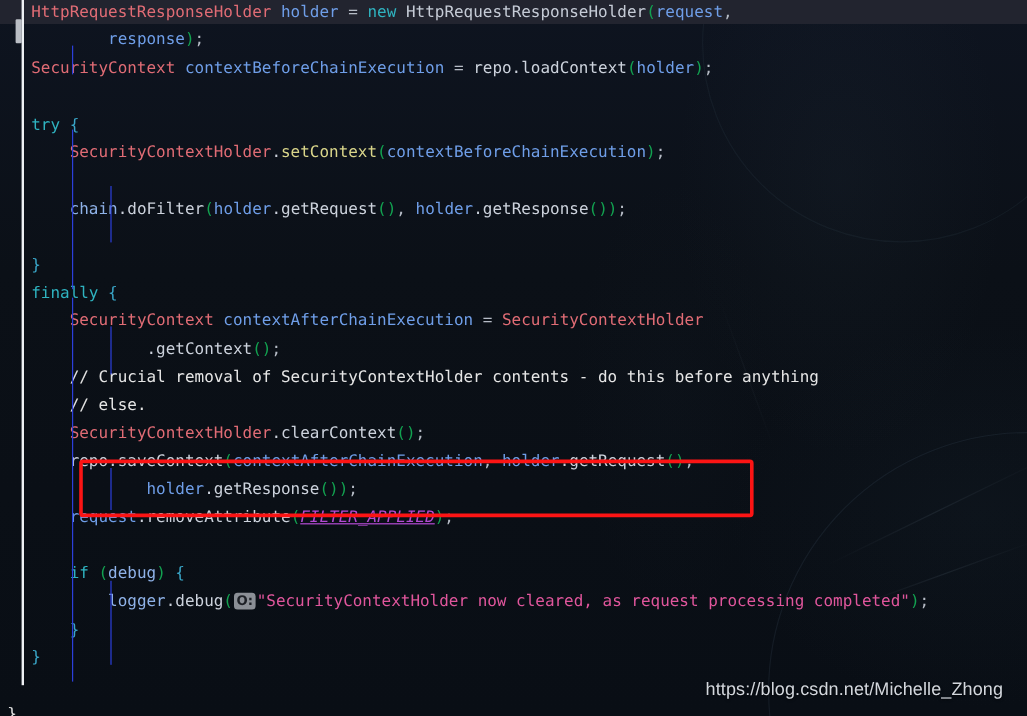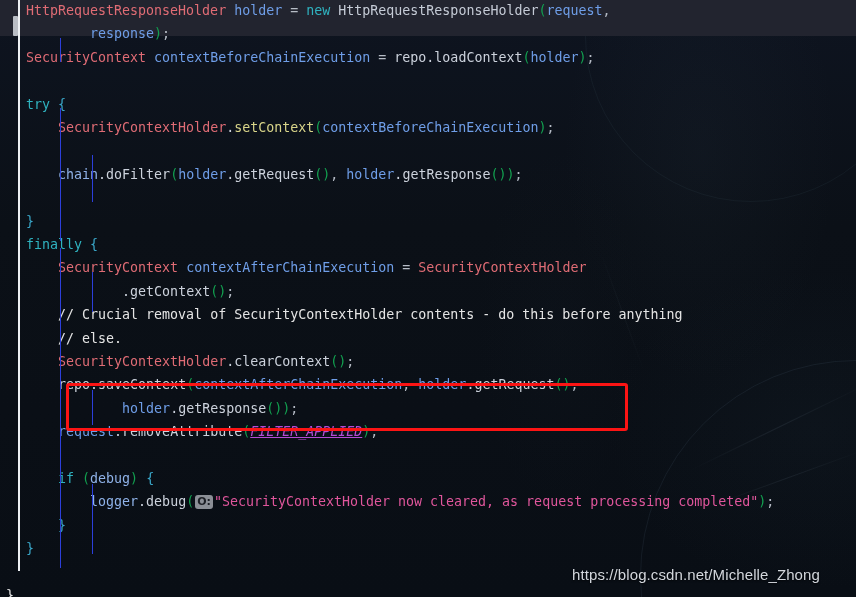--- a/index.html
+++ b/index.html
@@ -50,21 +50,21 @@
     font-family: "DejaVu Sans Mono", monospace;
     font-size: 13.3px;
     line-height: 23.4px;
     white-space: pre;
     color: #c6cbd4;
   }
   .line {
     position: absolute;
     left: 0;
     right: 0;
-    height: 37px;
+    height: 21px;
     padding-left: 26px;
     box-sizing: border-box;
   }
   .line.caret-line {
     background: #22242f;
   }
 
   
   .caret-block {
     position: absolute;
@@ -163,15 +163,15 @@
       <div class="indent-guide" style="left: 92px; top: 272px; height: 40px;"></div>
       <div class="indent-guide" style="left: 92px; top: 390px; height: 35px;"></div>
       <div class="indent-guide" style="left: 92px; top: 484px; height: 70px;"></div>
     </div>
 
   <div class="caret-block"></div>
   <div class="fold-rule"></div>
 
   <div class="annotation-box" id="annotation-box" style="left: 66px; top: 383px; width: 562px; height: 48px;"></div>
 
-  <div class="watermark" id="watermark" style="left:572px; top:566px;">https://blog.csdn.net/Michelle_Zhong</div>
+  <div class="watermark" id="watermark" style="left:588px; top:566px;">https://blog.csdn.net/Michelle_Zhong</div>
 
 </div>
 
 </body></html>

